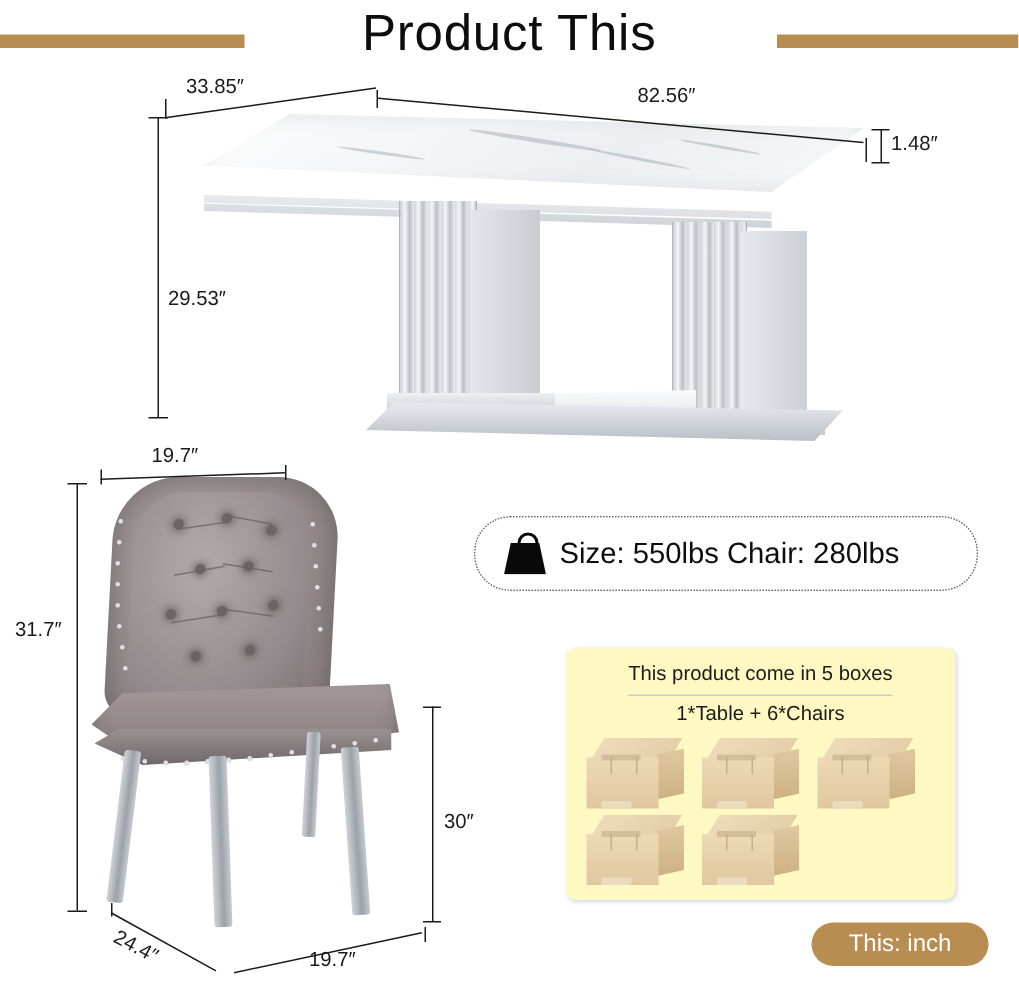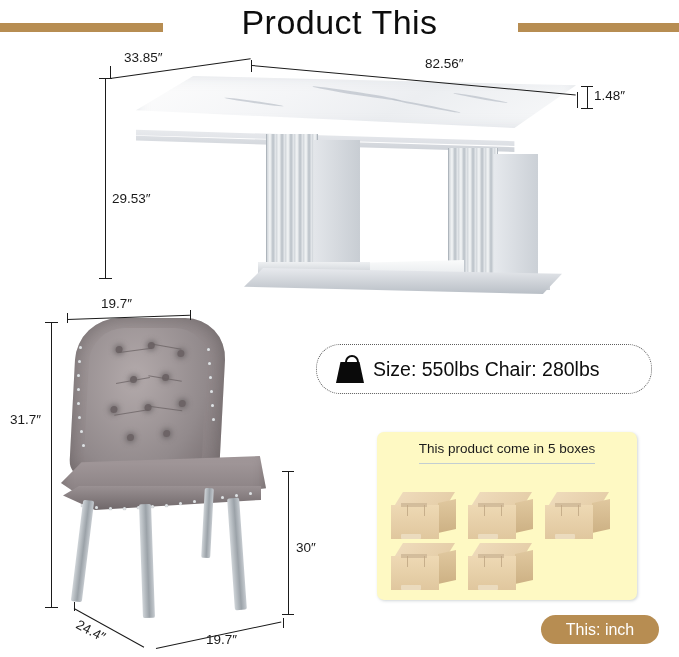--- a/index.html
+++ b/index.html
@@ -264,20 +264,21 @@
   <div id="weight-icon">
     <div class="wh"></div>
       <div class="wb"></div>
   </div>
   <div id="weight-text">Size: 550lbs  Chair: 280lbs</div>
 </div>
 
 <div id="boxes-panel">
   <div id="boxes-title">This product come in 5 boxes</div>
   <div id="boxes-divider"></div>
+  <div id="boxes-sub">1*Table + 6*Chairs</div>
 
   <div id="box-grid">
     <div class="box-row">
       <div class="cbox">
         <div class="lid"></div>
           <div class="side"></div>
           <div class="front"></div>
         <div class="tape"></div>
           <div class="flapline"></div>
           <div class="label"></div>

